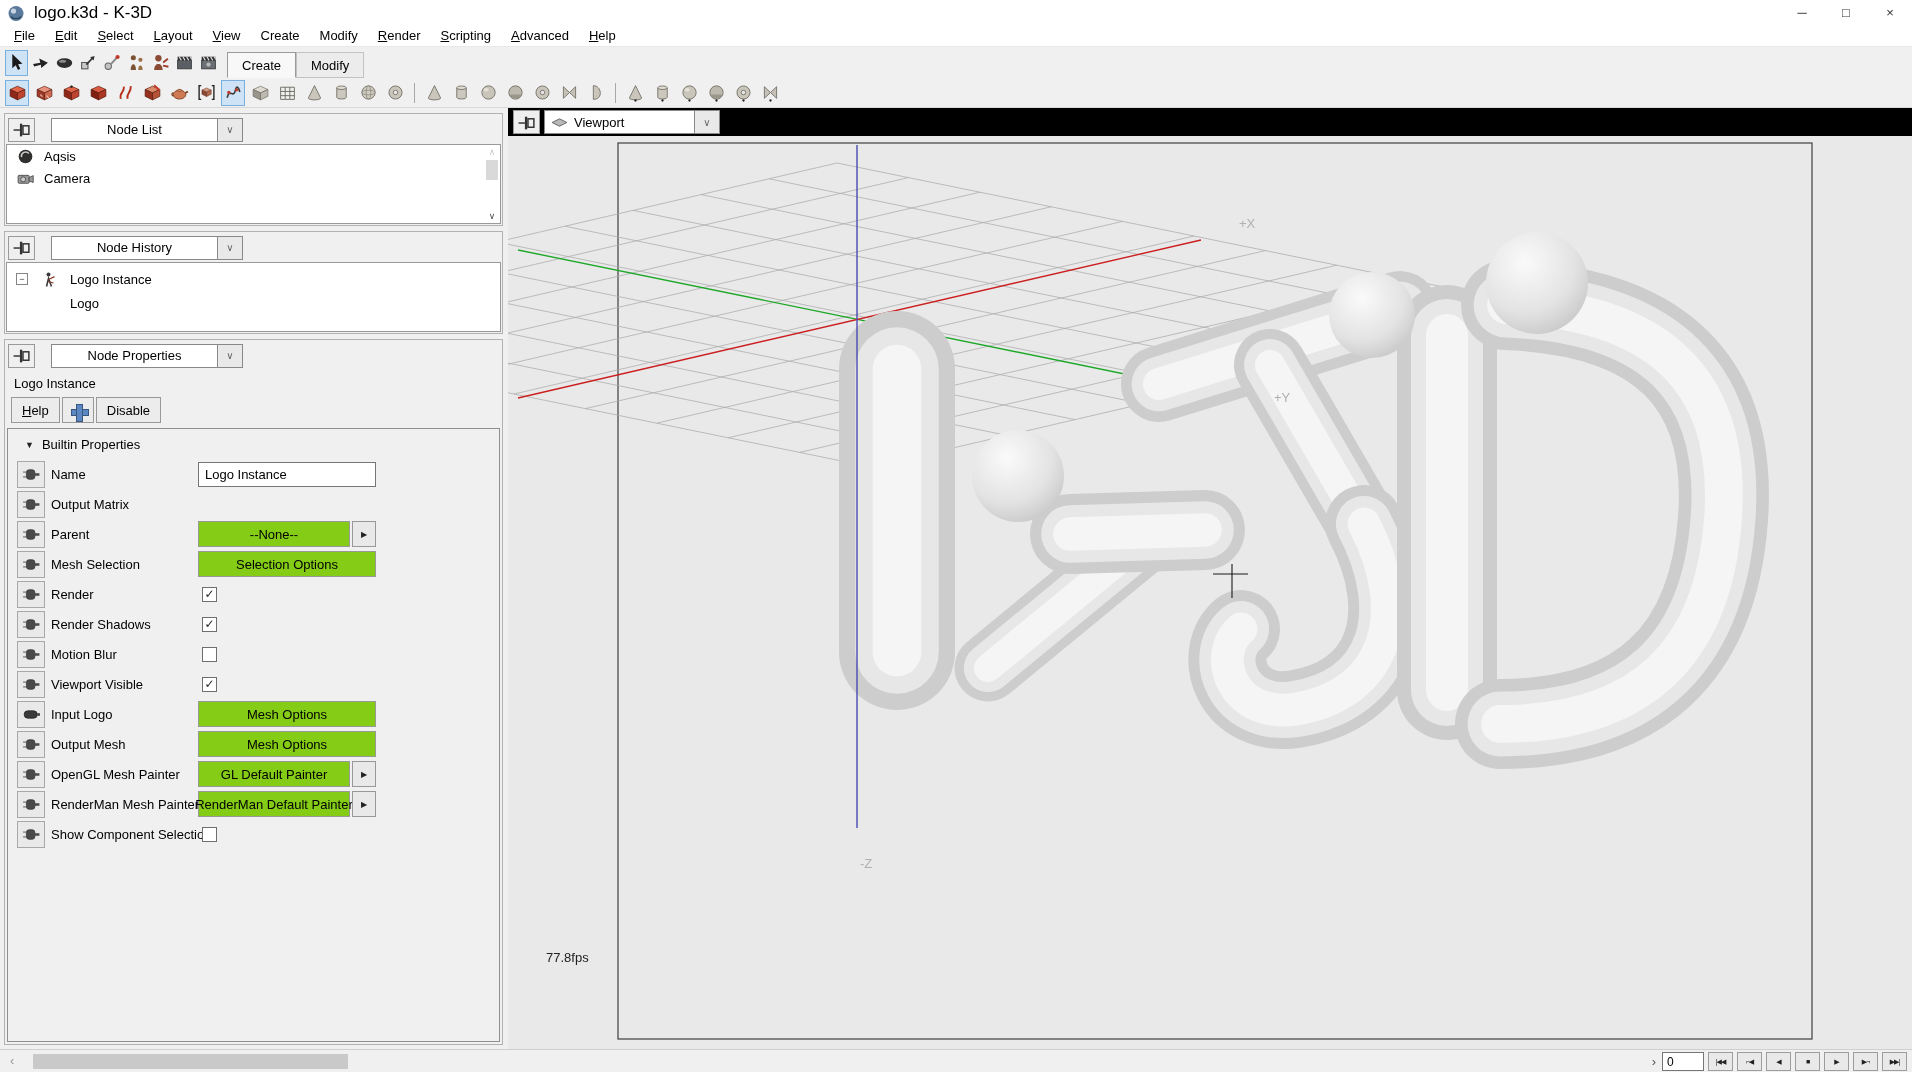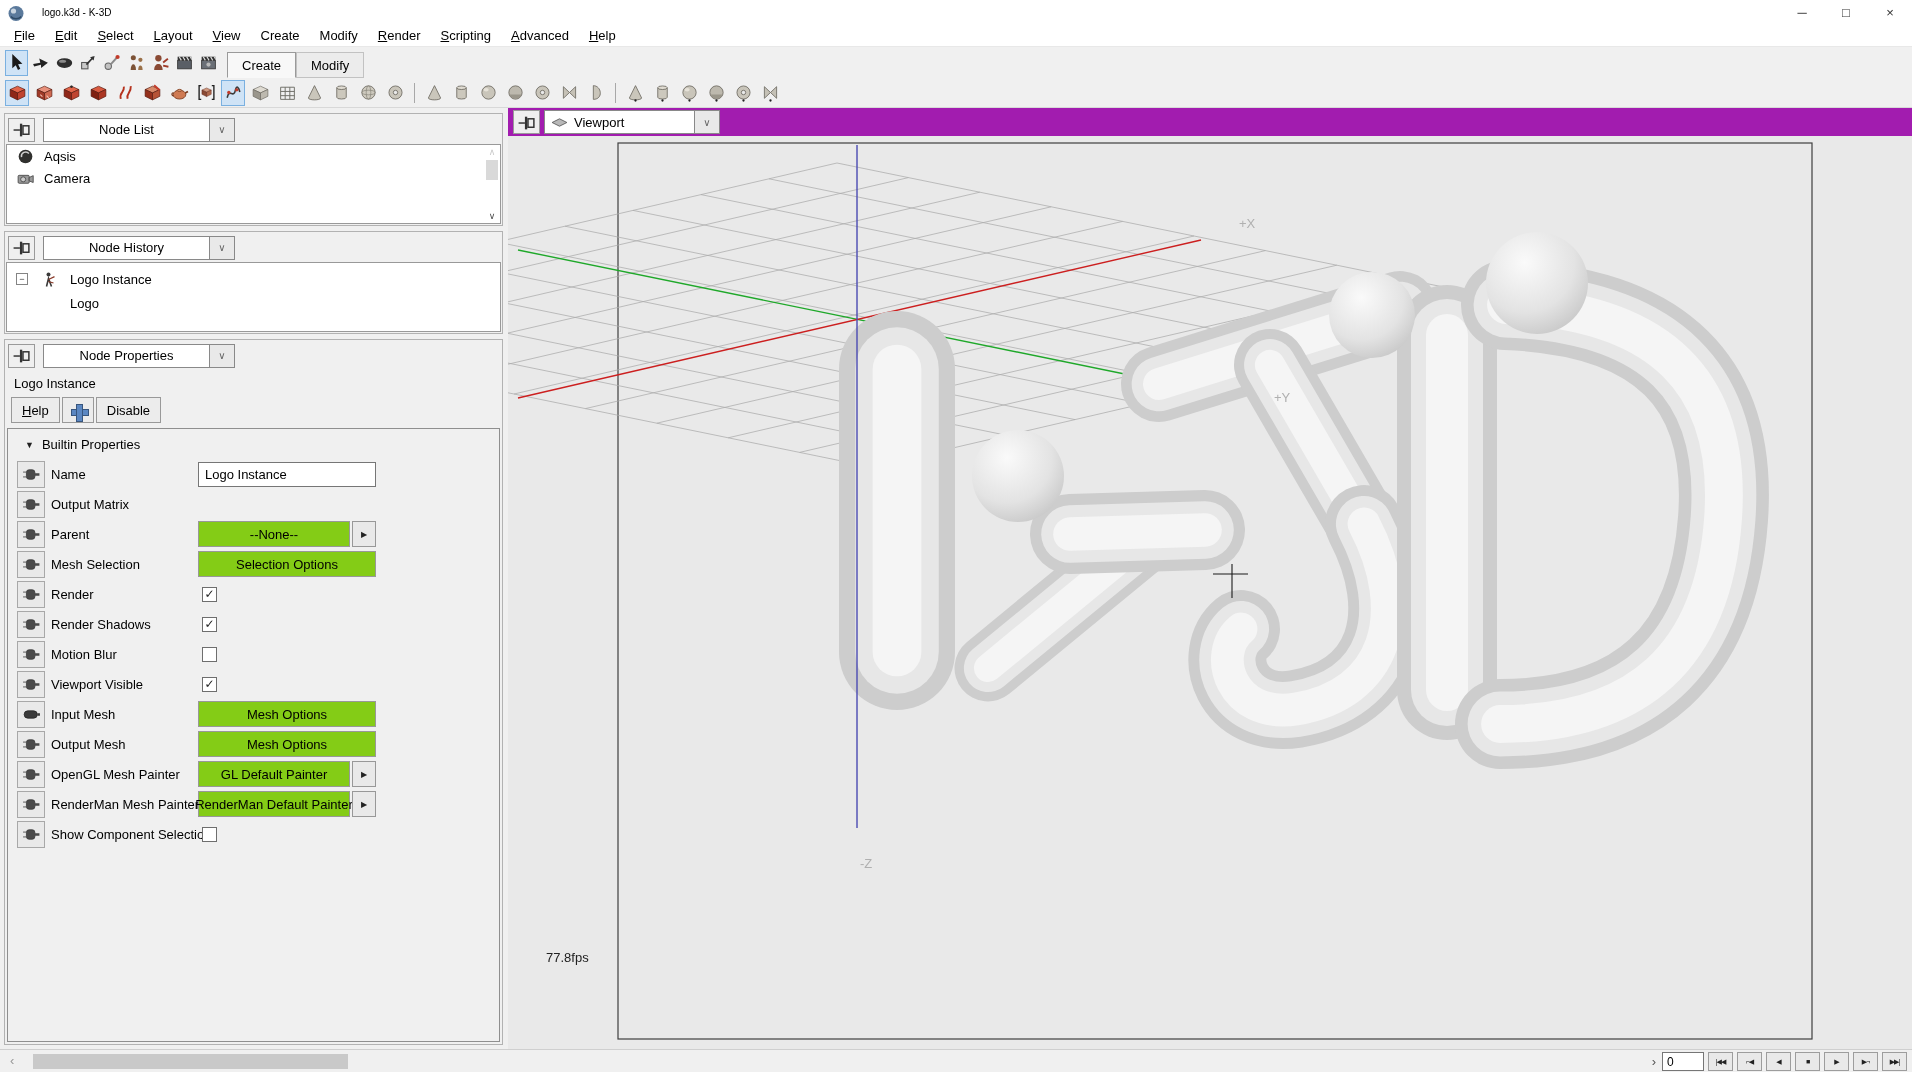--- a/index.html
+++ b/index.html
@@ -1,21 +1,21 @@
 <!DOCTYPE html>
 <html><head>
 <meta charset="utf-8">
 <style>
 *{box-sizing:border-box;margin:0;padding:0}
 body{background:#777;font-family:"Liberation Sans","DejaVu Sans",sans-serif;font-size:13px;color:#000}
 .app{position:relative;width:1912px;height:1072px;background:#f0f0f0;overflow:hidden}
 
 .titlebar{height:25px;background:#fff;display:flex;align-items:center;padding-left:7px;position:relative}
 .appicon{width:18px;height:18px;display:inline-flex}
-.title{margin-left:17px;font-size:10px}
+.title{margin-left:9px;font-size:17px}
 .wctrls{position:absolute;right:0;top:0;height:25px;display:flex}
 .wbtn{width:44px;height:25px;display:flex;align-items:center;justify-content:center;font-size:13px;color:#333}
 
 .menubar{height:22px;background:#fff;display:flex;align-items:center;padding-left:4px;border-bottom:1px solid #e8e8e8}
 .menu-item{padding:2px 10px;font-size:13px}
 
 .toolbar1{height:31px;background:#f0f0f0;display:flex;align-items:center;padding-left:5px}
 .iconrow{display:flex;align-items:center}
 .tool-btn{width:23px;height:26px;display:flex;align-items:center;justify-content:center;border:1px solid transparent;margin-right:1px}
 .tool-btn.active{background:#cfe3f6;border-color:#7ab0e0}
@@ -23,21 +23,21 @@
 .tab{padding:5px 14px 4px;font-size:13px;border:1px solid #c2c2c2;background:#ececec}
 .tab.active{background:#f8f8f8;border-color:#9a9a9a;border-bottom-color:#f8f8f8}
 .toolbar2{height:30px;background:#f0f0f0;display:flex;align-items:center;padding-left:5px;border-bottom:1px solid #d8d8d8}
 .tool-btn2{width:24px;height:26px;display:flex;align-items:center;justify-content:center;border:1px solid transparent;margin-right:3px}
 .tool-btn2.active{background:#cfe3f6;border-color:#7ab0e0}
 .vsep{width:1px;height:20px;background:#a8a8a8;margin:0 7px 0 4px}
 
 .leftcol{position:absolute;left:0;top:108px;width:506px;bottom:23px;padding:5px 3px 4px 4px;display:flex;flex-direction:column;gap:5px;background:#f0f0f0}
 .panel{border:1px solid #b2b2b2;background:#f0f0f0}
 .propspanel{flex:1;display:flex;flex-direction:column}
-.panel-header{display:flex;align-items:center;gap:8px;padding:3px 3px 2px 3px;height:30px}
+.panel-header{display:flex;align-items:center;gap:16px;padding:3px 3px 2px 3px;height:30px}
 .pin-btn{width:27px;height:24px;border:1px solid #9a9a9a;background:#efefef;display:flex;align-items:center;justify-content:center}
 .dropdown{display:flex;height:24px;border:1px solid #898989;background:#fff;width:192px}
 .dd-label{flex:1;display:flex;align-items:center;justify-content:center;font-size:13px;gap:5px}
 .dd-label.left{justify-content:flex-start;padding-left:5px}
 .dd-btn{width:25px;border-left:1px solid #898989;background:#e9e9e9;display:flex;align-items:center;justify-content:center;color:#666;font-size:10px}
 .list-box{margin:0 1px 1px;background:#fff;border:1px solid #999;height:80px;position:relative;overflow:hidden}
 .list-item{display:flex;align-items:center;gap:9px;height:22px;padding-left:9px;font-size:13px}
 .vscroll{position:absolute;right:0;top:0;bottom:0;width:16px;background:#fff;display:flex;flex-direction:column;align-items:center}
 .vs-up{color:#c9c9c9;font-size:9px;margin-top:2px}
 .vs-thumb{width:12px;height:20px;background:#d9d9d9;margin-top:3px}
@@ -62,21 +62,21 @@
 .plug-btn{width:28px;height:27px;border:1px solid #a8a8a8;background:#e9e9e9;display:flex;align-items:center;justify-content:center;flex:none}
 .prop-label{margin-left:6px;font-size:13px;white-space:nowrap}
 .prop-ctl{position:absolute;left:190px;display:flex;gap:2px;align-items:center}
 .pbtn{height:26px;width:178px;background:#84cc16;border:1px solid #989898;font-size:13px;display:flex;align-items:center;justify-content:center;white-space:nowrap}
 .pbtn.narrow{width:152px}
 .abtn{width:24px;height:26px;background:#e9e9e9;border:1px solid #989898;display:flex;align-items:center;justify-content:center;font-size:8px;color:#222}
 .pinput{width:178px;height:25px;border:1px solid #767676;font-size:13px;padding:0 6px;font-family:inherit;background:#fff}
 .cb{width:15px;height:15px;border:1px solid #6e6e6e;background:#fff;margin-left:4px;display:flex;align-items:center;justify-content:center;font-size:12px;color:#222;line-height:1}
 
 .viewport{position:absolute;left:508px;top:108px;right:0;bottom:23px;background:#e9e9e9}
-.vp-header{height:28px;background:#a21caf;display:flex;align-items:center;gap:4px;padding:2px 0 2px 5px}
+.vp-header{height:28px;background:#000000;display:flex;align-items:center;gap:4px;padding:2px 0 2px 5px}
 .canvas{position:absolute;left:0;top:28px;right:0;bottom:0}
 .fps{position:absolute;left:38px;top:814px;font-size:13px;color:#222}
 
 .bottombar{position:absolute;left:0;right:0;bottom:0;height:23px;background:#f0f0f0;border-top:1px solid #cfcfcf}
 .hchev{position:absolute;left:10px;top:3px;color:#999;font-size:13px}
 .hthumb{position:absolute;left:33px;top:4px;width:315px;height:15px;background:#c9c9c9}
 .timeline{position:absolute;right:5px;top:2px;display:flex;align-items:center;gap:4px}
 .tl-chev{color:#555;font-size:13px;margin-right:2px}
 .frame{width:42px;height:19px;border:1px solid #767676;font-size:12px;padding:0 4px;font-family:inherit}
 .tlbtn{width:25px;height:19px;background:#e9e9e9;border:1px solid #9d9d9d;display:flex;align-items:center;justify-content:center;font-size:7px;color:#222;letter-spacing:-1px;white-space:nowrap}
@@ -662,21 +662,21 @@
               <span class="cb">✓</span>
             </span>
           </div>
           <div class="prop-row">
             <span class="plug-btn icon">
               <svg width="19" height="19" viewBox="0 0 18 18">
                 <rect x="2" y="5.5" width="12.5" height="7" rx="3.5" fill="#3a3a3a" stroke="#222" stroke-width="0.7"></rect>
                 <path d="M14.5 9 H17" stroke="#3a3a3a" stroke-width="2.4"></path>
               </svg>
             </span>
-            <span class="prop-label">Input Mesh</span>
+            <span class="prop-label">Input Logo</span>
             <span class="prop-ctl">
               <div class="pbtn">Mesh Options</div>
             </span>
           </div>
           <div class="prop-row">
             <span class="plug-btn icon">
               <svg width="19" height="19" viewBox="0 0 18 18">
                 <path d="M1 6.8 H4.2 M1 11.2 H4.2" stroke="#9a9a9a" stroke-width="1.6"></path>
                 <rect x="4.2" y="4.5" width="8" height="9" rx="2.5" fill="#4a4a4a" stroke="#333" stroke-width="0.7"></rect>
                 <path d="M12.2 9 H16.5" stroke="#4a4a4a" stroke-width="2.4"></path>

